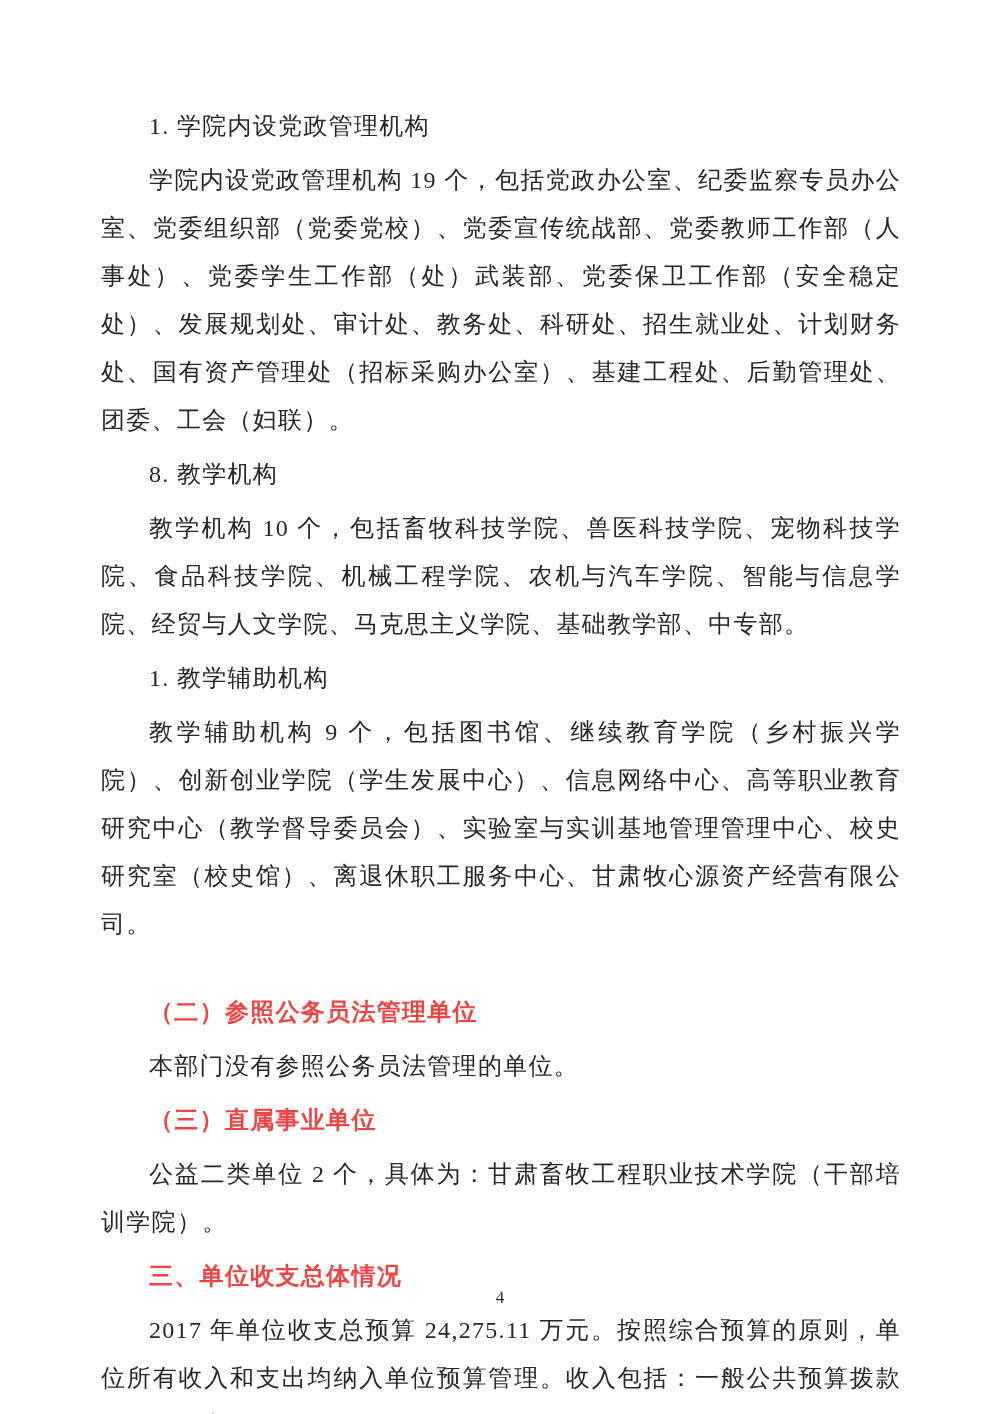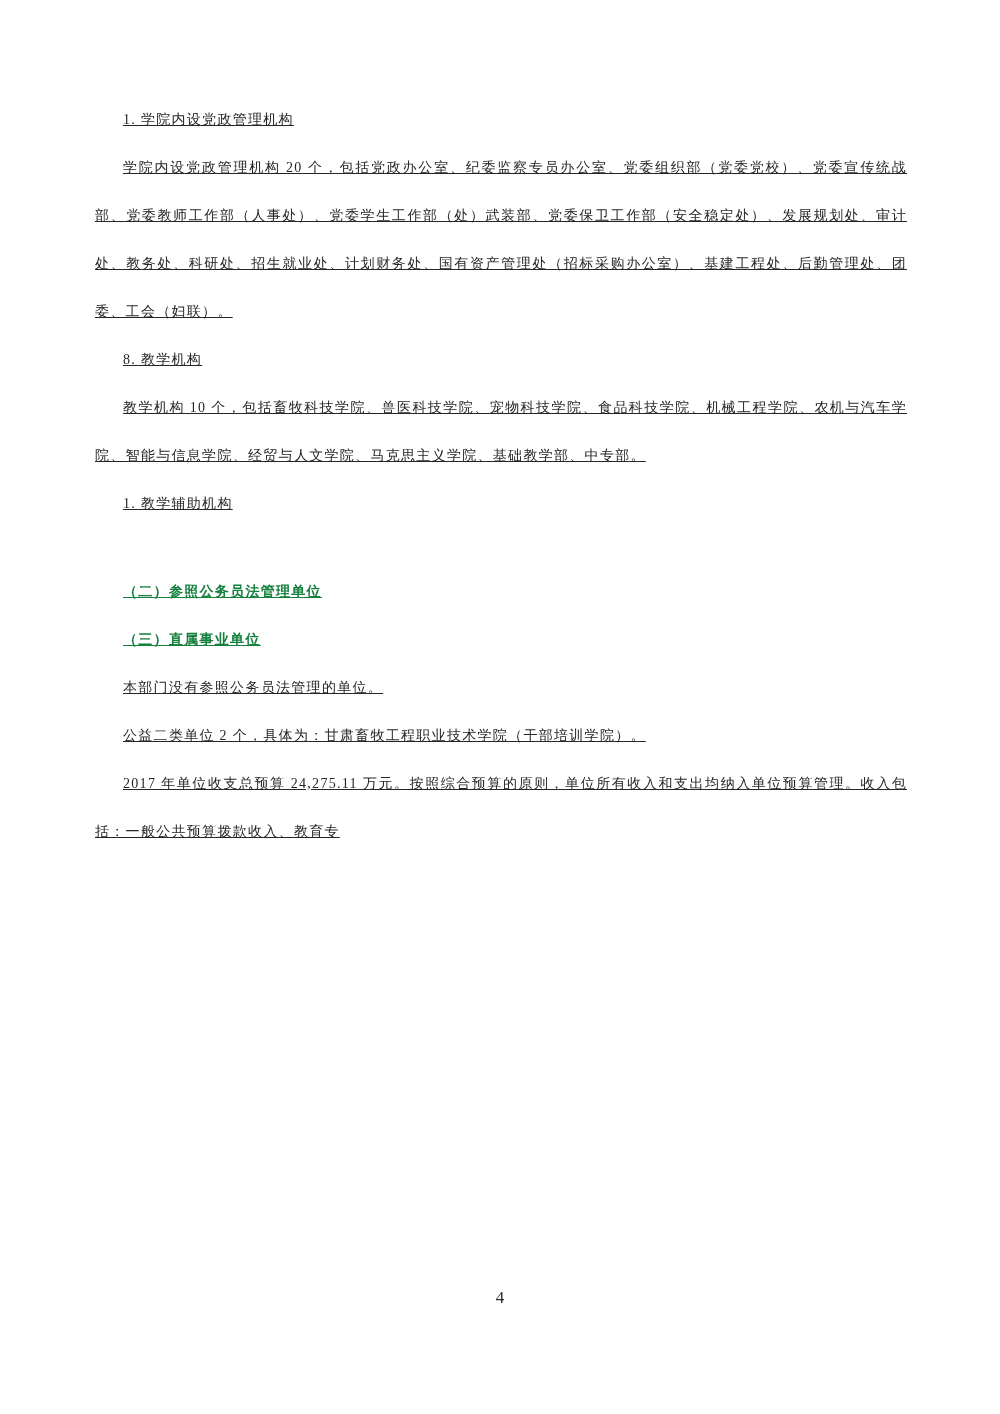--- a/index.html
+++ b/index.html
@@ -16,34 +16,33 @@
     font-family: "Liberation Serif", "DejaVu Serif", serif;
     color: #262626;
   }
   .content {
     position: absolute;
     left: 95px;
     top: 96px;
     width: 812px;
   }
   .doc-line {
-    margin: 0;
-    font-size: 14px;
+    margin: 6px;
+    font-size: 24px;
     line-height: 48px;
     letter-spacing: 1.3px;
     text-align: justify;
     text-justify: inter-ideograph;
     text-indent: 2em;
     font-weight: 400;
     color: #262626;
-    text-decoration: underline;
   }
   .heading {
     font-weight: 700;
-    color: #15803d;
+    color: #ef4444;
   }
   .gap-before {
     margin-top: 40px;
   }
   .page-number {
     position: absolute;
     top: 1286px;
     left: 0;
     width: 100%;
     text-align: center;
@@ -51,24 +50,26 @@
     line-height: 24px;
     color: #2b2b2b;
   }
 </style>
 </head>
 <body>
 
 <div class="page">
   <main class="content">
     <p class="doc-line">1. 学院内设党政管理机构</p>
-    <p class="doc-line">学院内设党政管理机构 20 个，包括党政办公室、纪委监察专员办公室、党委组织部（党委党校）、党委宣传统战部、党委教师工作部（人事处）、党委学生工作部（处）武装部、党委保卫工作部（安全稳定处）、发展规划处、审计处、教务处、科研处、招生就业处、计划财务处、国有资产管理处（招标采购办公室）、基建工程处、后勤管理处、团委、工会（妇联）。</p>
+    <p class="doc-line">学院内设党政管理机构 19 个，包括党政办公室、纪委监察专员办公室、党委组织部（党委党校）、党委宣传统战部、党委教师工作部（人事处）、党委学生工作部（处）武装部、党委保卫工作部（安全稳定处）、发展规划处、审计处、教务处、科研处、招生就业处、计划财务处、国有资产管理处（招标采购办公室）、基建工程处、后勤管理处、团委、工会（妇联）。</p>
     <p class="doc-line">8. 教学机构</p>
     <p class="doc-line">教学机构 10 个，包括畜牧科技学院、兽医科技学院、宠物科技学院、食品科技学院、机械工程学院、农机与汽车学院、智能与信息学院、经贸与人文学院、马克思主义学院、基础教学部、中专部。</p>
     <p class="doc-line">1. 教学辅助机构</p>
+    <p class="doc-line">教学辅助机构 9 个，包括图书馆、继续教育学院（乡村振兴学院）、创新创业学院（学生发展中心）、信息网络中心、高等职业教育研究中心（教学督导委员会）、实验室与实训基地管理管理中心、校史研究室（校史馆）、离退休职工服务中心、甘肃牧心源资产经营有限公司。</p>
     <p class="doc-line heading gap-before">（二）参照公务员法管理单位</p>
+    <p class="doc-line">本部门没有参照公务员法管理的单位。</p>
     <p class="doc-line heading">（三）直属事业单位</p>
-    <p class="doc-line">本部门没有参照公务员法管理的单位。</p>
     <p class="doc-line">公益二类单位 2 个，具体为：甘肃畜牧工程职业技术学院（干部培训学院）。</p>
+    <p class="doc-line heading">三、单位收支总体情况</p>
     <p class="doc-line">2017 年单位收支总预算 24,275.11 万元。按照综合预算的原则，单位所有收入和支出均纳入单位预算管理。收入包括：一般公共预算拨款收入、教育专</p>
   </main>
   <div class="page-number">4</div>
 </div>
 
 </body></html>

